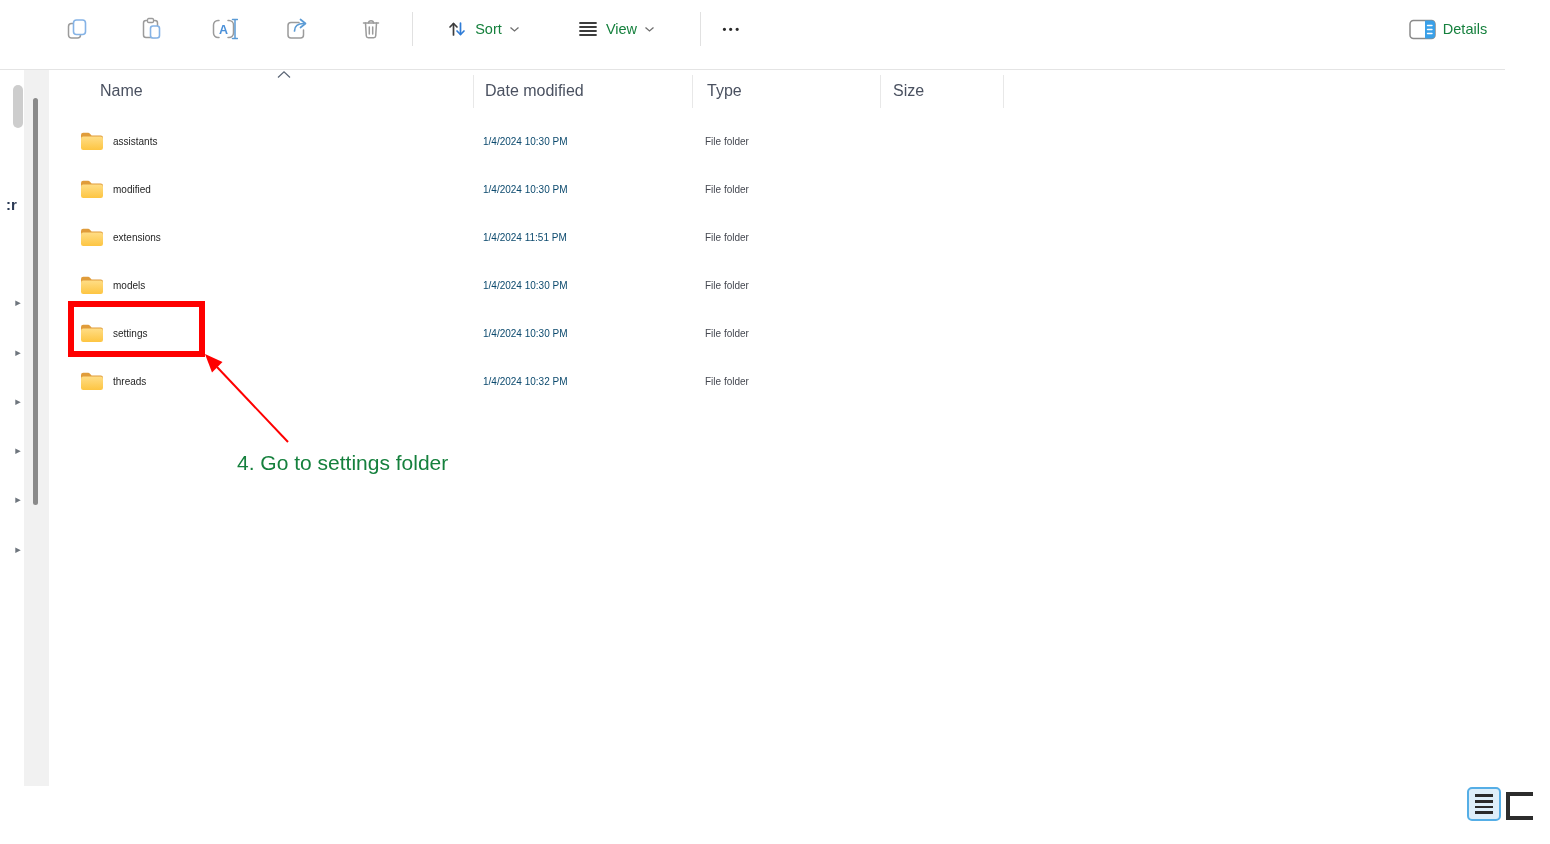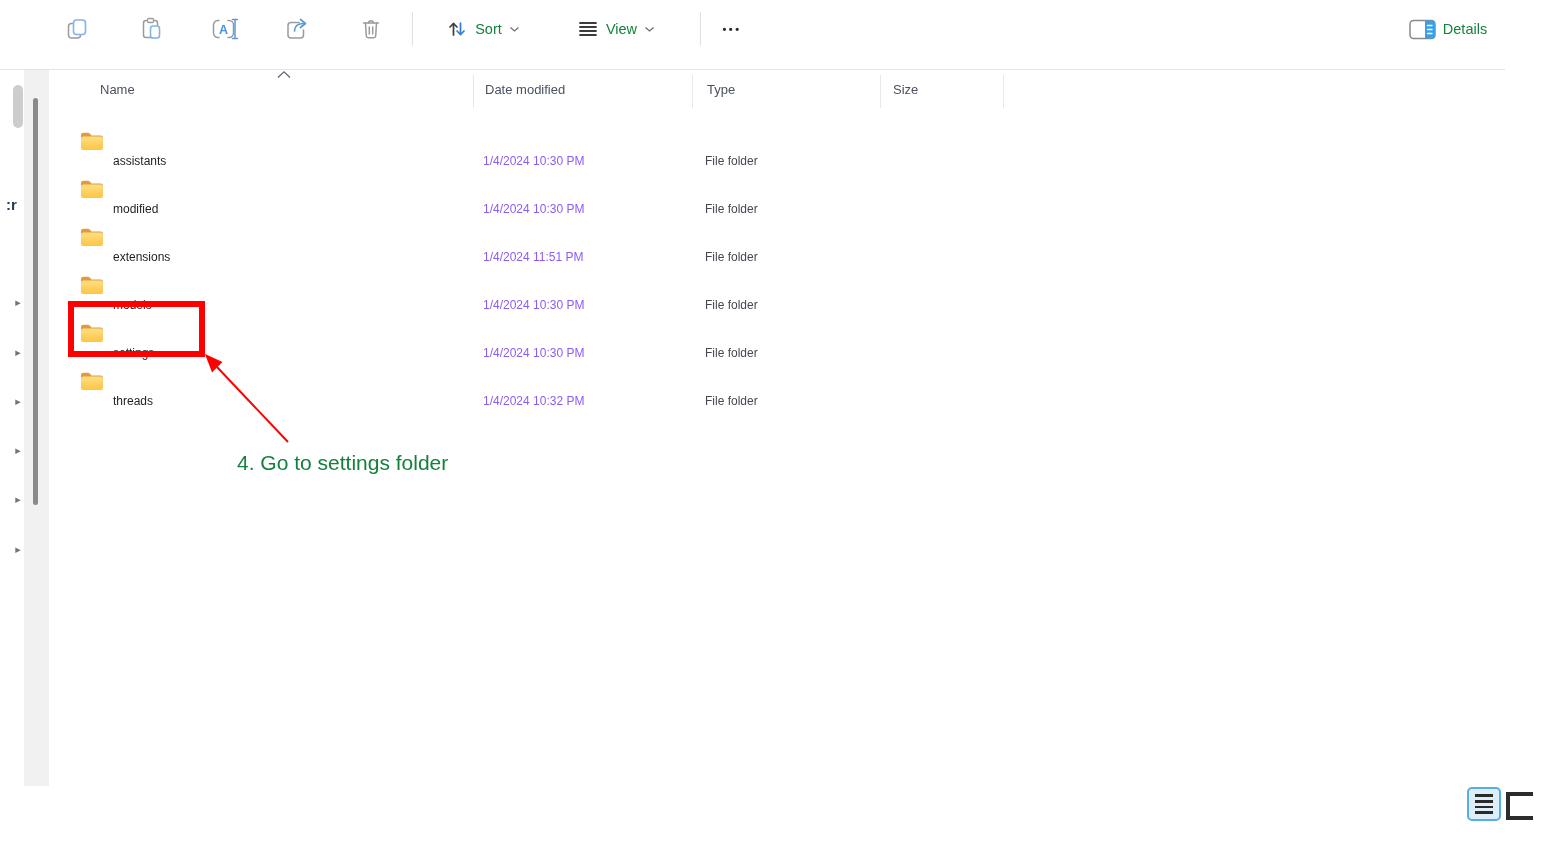--- a/index.html
+++ b/index.html
@@ -20,31 +20,31 @@
 
   
   .navstrip-track { position:absolute; left:24px; top:70px; width:25px; height:716px; background:#f1f1f1; }
   .navstrip-pill  { position:absolute; left:13px; top:85px; width:10px; height:43px; background:#cdcdcd; border-radius:5px; }
   .navstrip-thumb { position:absolute; left:33px; top:98px; width:4.5px; height:407px; background:#8a8a8a; border-radius:3px; }
   .tree-chevron { position:absolute; left:11px; width:14px; height:14px; font-size:11px;
                   color:#6e757d; line-height:14px; text-align:center; }
   .nav-clip-text { position:absolute; left:6px; top:196px; font-size:15px; font-weight:bold; color:#2b3a55; }
 
   
-  .col-header { position:absolute; top:82px; font-size:13px; color:#4a5160; }
+  .col-header { position:absolute; top:82px; font-size:16px; color:#4a5160; }
   .col-divider { position:absolute; top:75px; width:1px; height:33px; background:#e8e8e8; }
   .sort-caret { position:absolute; left:276px; top:70px; }
 
   
   .rows-host { position:absolute; left:60px; top:117px; width:960px; }
   .row { position:relative; width:960px; height:48px; }
-  .row .cell { position:absolute; top:50%; transform:translateY(-50%); font-size:12px; white-space:nowrap;margin-top:20px; }
+  .row .cell { position:absolute; top:50%; transform:translateY(-50%); font-size:10px; white-space:nowrap; }
   .cell-icon { position:absolute; left:20px; top:50%; transform:translateY(-50%); width:24px; height:20px; }
   .cell-name { left:53px; color:#1f1f1f; }
-  .cell-date { left:423px; color:#8b5cf6; }
+  .cell-date { left:423px; color:#0c4a6e; }
   .cell-type { left:645px; color:#454851; }
 
   
   .red-rect { position:absolute; left:68px; top:301px; width:137px; height:56px;
               border:6px solid #fe0000; }
   .anno-arrow { position:absolute; left:190px; top:345px; width:120px; height:110px; }
   .anno-text { position:absolute; left:237px; top:451px; font-size:21px; color:#15803d; }
 
   
   .view-toggle-details { position:absolute; left:1467px; top:787px; width:34px; height:34px;

